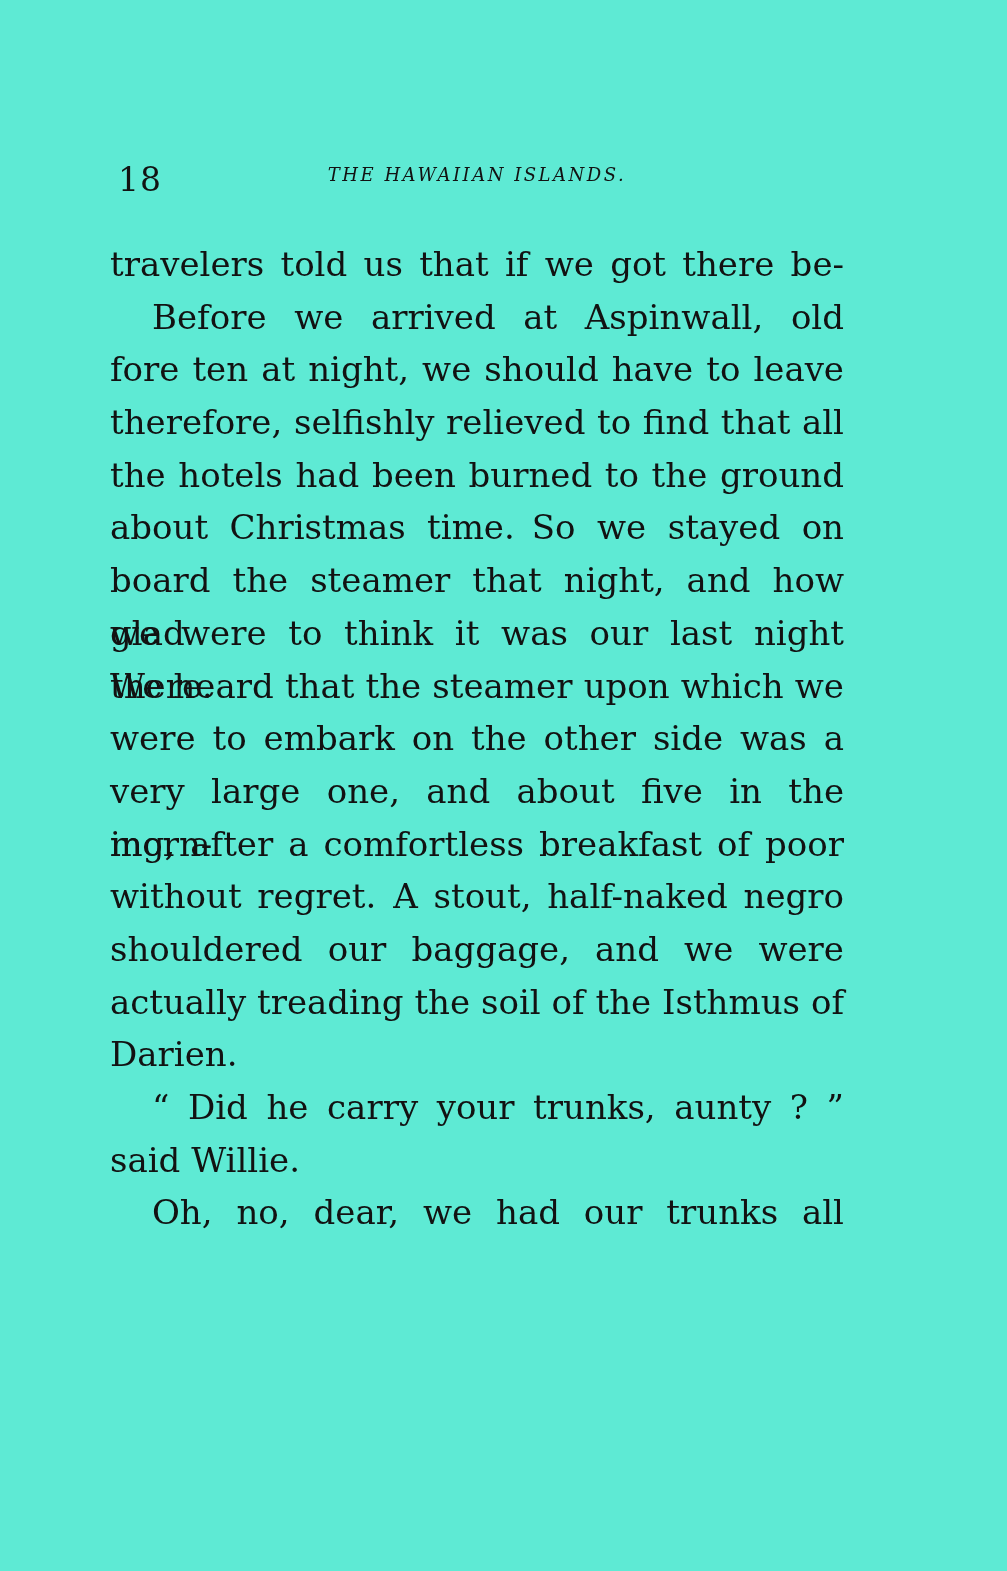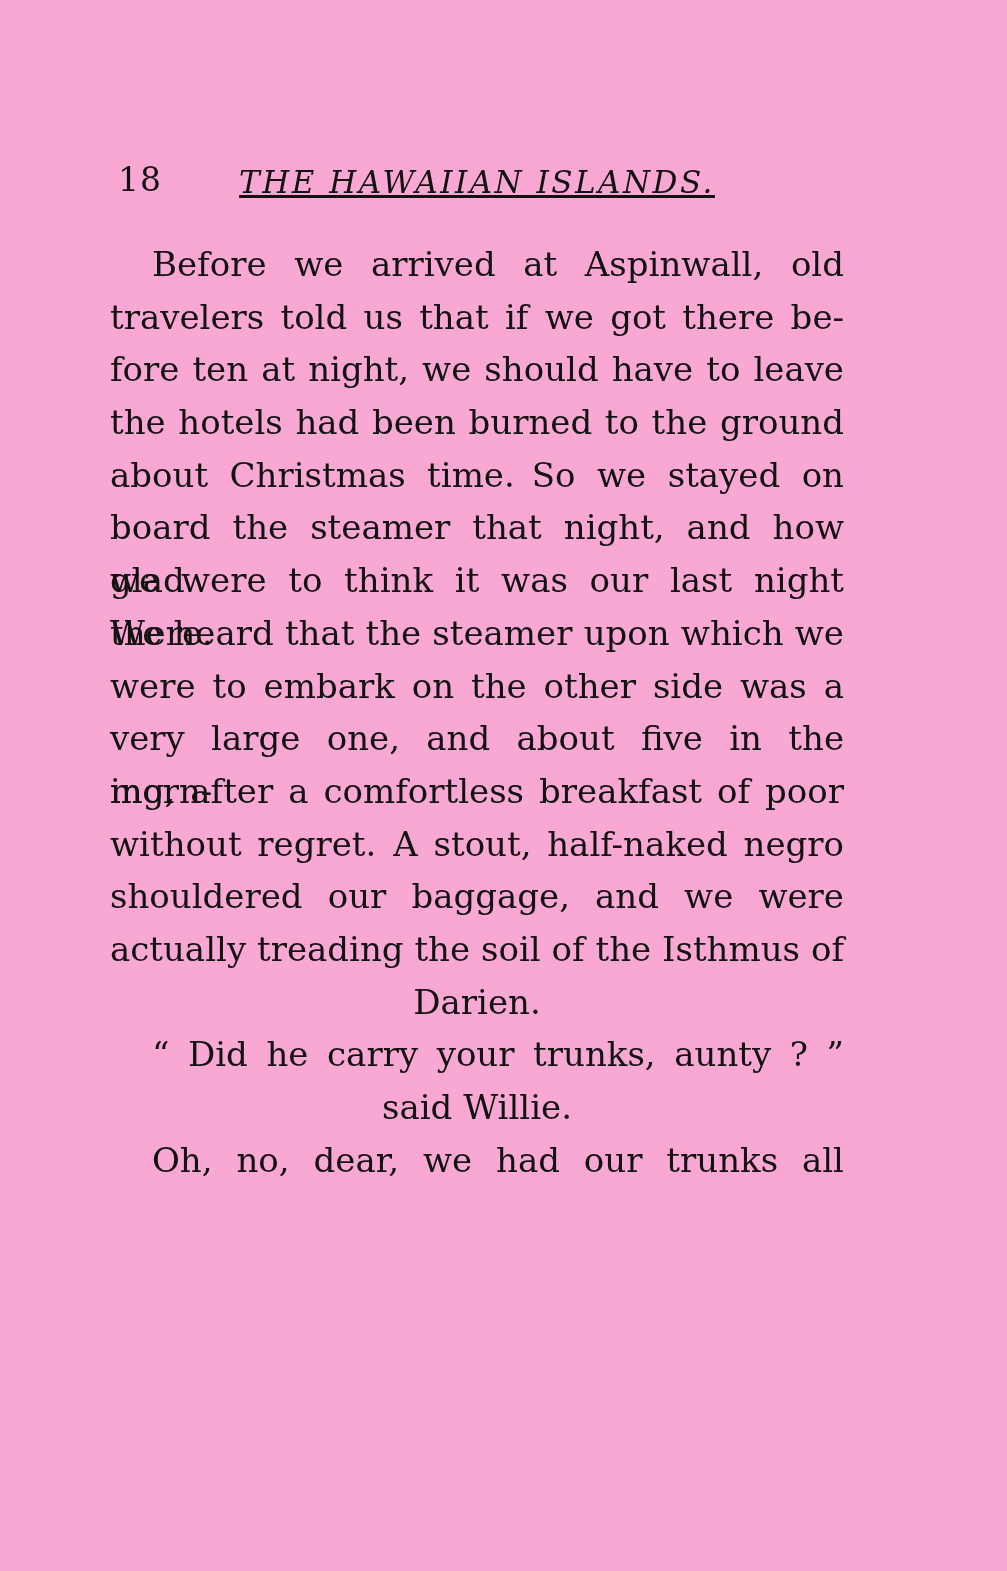--- a/index.html
+++ b/index.html
@@ -4,21 +4,21 @@
 <style>
   html, body {
     margin: 0;
     padding: 0;
     background: #ffffff;
   }
   .page {
     position: relative;
     width: 1007px;
     height: 1571px;
-    background: #f9a8d4;
+    background: #5eead4;
     color: #121212;
     font-family: "DejaVu Serif", "Liberation Serif", serif;
     overflow: hidden;
   }
   .text-col {
     position: absolute;
     left: 110px;
     top: 0;
     width: 734px;
   }
@@ -36,38 +36,37 @@
     font-size: 33px;
     letter-spacing: 1px;
   }
   .running-title {
     position: absolute;
     left: 0;
     right: 0;
     top: 4px;
     text-align: center;
     font-style: italic;
-    font-size: 31px;
+    font-size: 18px;
     letter-spacing: 2.5px;
     white-space: nowrap;
-    text-decoration: underline;
   }
   .text-block {
     position: absolute;
     top: 238px;
     left: 0;
     width: 100%;
     font-size: 34px;
   }
   .line {
     width: 100%;
     height: 52.7px;
     line-height: 52.7px;
     white-space: nowrap;
-    text-align: center;
+    text-align: left;
   }
   .line.justify {
     white-space: normal;
     text-align: justify;
     text-align-last: justify;
   }
   .line.indent {
     padding-left: 42px;
     width: calc(100% - 42px);
   }
@@ -75,23 +74,24 @@
 </head>
 <body>
 
 <div class="page">
   <div class="text-col">
     <header class="running-head">
       <span class="page-num">18</span>
       <span class="running-title">THE HAWAIIAN ISLANDS.</span>
     </header>
     <main class="text-block" id="text-block">
+        <div class="line justify">travelers told us that if we got there be-</div>
         <div class="line justify indent">Before we arrived at Aspinwall, old</div>
-        <div class="line justify">travelers told us that if we got there be-</div>
         <div class="line justify">fore ten at night, we should have to leave</div>
+        <div class="line justify">therefore, selfishly relieved to find that all</div>
         <div class="line justify">the hotels had been burned to the ground</div>
         <div class="line justify">about Christmas time. So we stayed on</div>
         <div class="line justify">board the steamer that night, and how glad</div>
         <div class="line justify">we were to think it was our last night there.</div>
         <div class="line justify">We heard that the steamer upon which we</div>
         <div class="line justify">were to embark on the other side was a</div>
         <div class="line justify">very large one, and about five in the morn-</div>
         <div class="line justify">ing, after a comfortless breakfast of poor</div>
         <div class="line justify">without regret. A stout, half-naked negro</div>
         <div class="line justify">shouldered our baggage, and we were</div>

